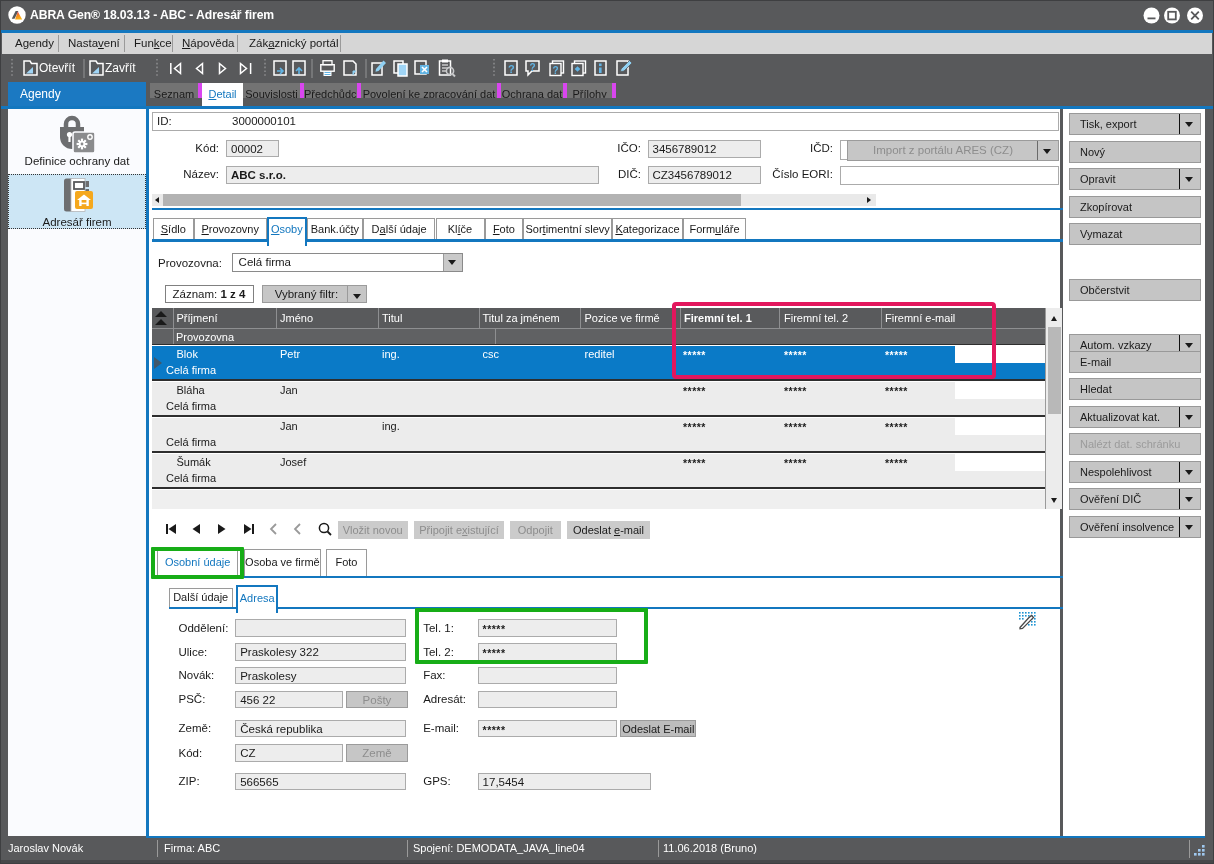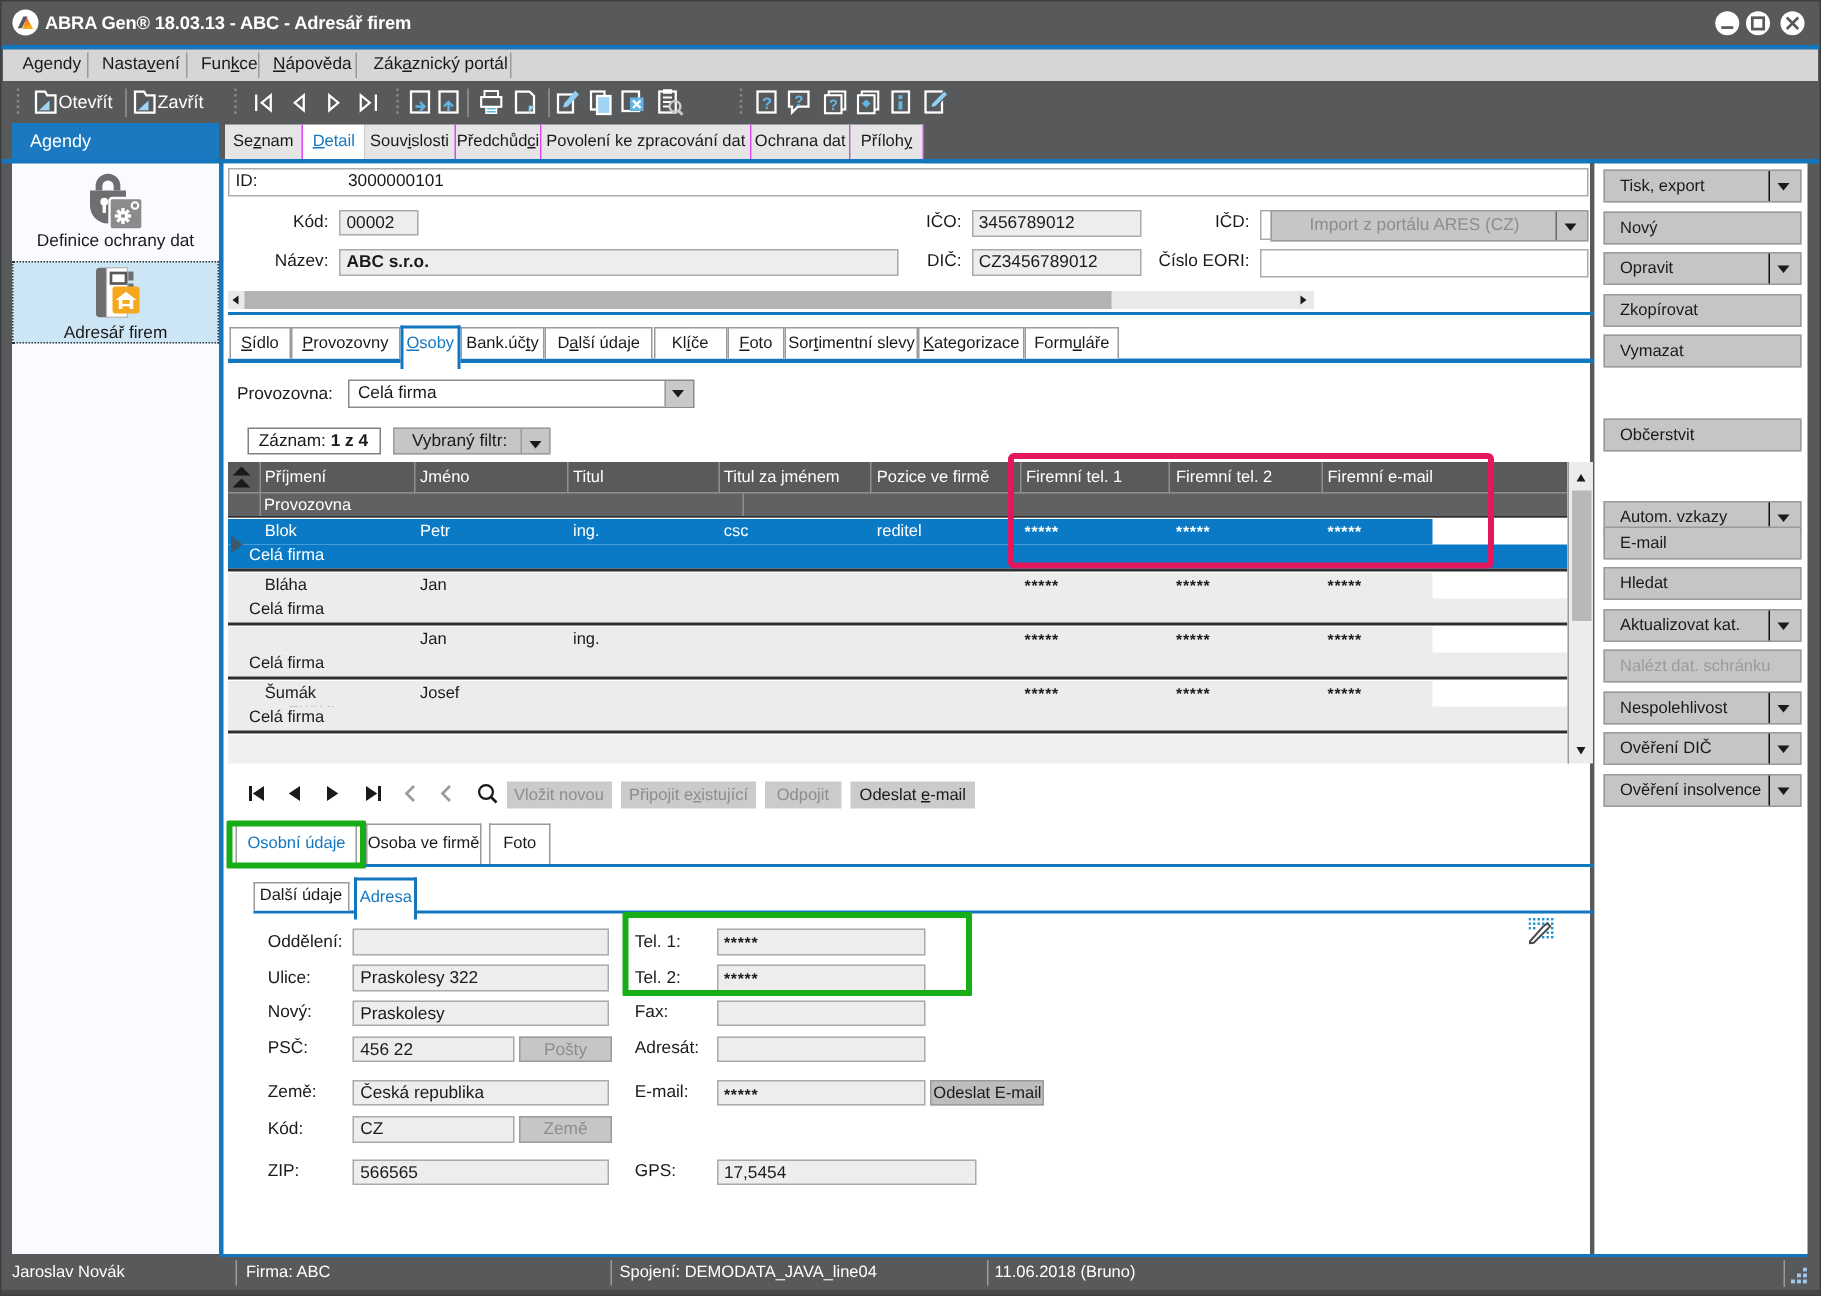--- a/index.html
+++ b/index.html
@@ -10,21 +10,21 @@
   .field{position:absolute;background:#ededed;border:1px solid #ababab;box-sizing:border-box;font-size:11.5px;line-height:15px;padding:1px 0 0 4px;white-space:nowrap;overflow:hidden;}
   .wfield{position:absolute;background:#fff;border:1px solid #ababab;box-sizing:border-box;}
   .lbl{position:absolute;font-size:11.5px;white-space:nowrap;}
   .rlbl{position:absolute;font-size:11.5px;white-space:nowrap;text-align:right;}
   .gbtn{position:absolute;background:#c6c6c6;border:1px solid #9b9b9b;box-sizing:border-box;text-align:center;font-size:11.5px;color:#8d8d8d;}
   .tab{position:absolute;background:#fff;border:1px solid #9a9a9a;border-bottom:none;box-sizing:border-box;text-align:center;font-size:11px;padding-top:4.5px;white-space:nowrap;overflow:hidden;}
   .tabsel{position:absolute;background:#fff;border:2px solid #1377bf;border-bottom:none;box-sizing:border-box;text-align:center;font-size:11px;color:#1377bf;padding-top:3.5px;}
   .rbtn{position:absolute;left:1069px;width:132px;height:22px;background:#c5c5c5;border:1px solid #999;box-sizing:border-box;font-size:11px;line-height:20px;padding-left:10px;white-space:nowrap;}
   .drop{position:absolute;right:0;top:0;bottom:0;width:20px;border-left:1px solid #111;}
   .drop:after{content:"";position:absolute;left:5px;top:8px;border:4px solid transparent;border-top:5px solid #1a1a1a;}
-  .mtab{position:absolute;top:83px;height:26px;background:#e5e5e5;box-sizing:border-box;text-align:center;font-size:11.5px;padding-top:4px;border-right:1px solid #d946ef;white-space:nowrap;overflow:hidden;font-size:11px;padding-top:5px;}
+  .mtab{position:absolute;top:83px;height:15px;background:#737373;box-sizing:border-box;text-align:center;font-size:11.5px;padding-top:4px;border-right:4px solid #d946ef;white-space:nowrap;overflow:hidden;font-size:11px;padding-top:5px;}
   u{text-decoration:underline;}
   .hdrtxt{color:#fff;font-size:11px;white-space:nowrap;}
   .hsep{position:absolute;top:0;width:1px;height:19.5px;background:#8e8f91;}
   .navbtn{position:absolute;top:521px;height:18.3px;background:#cbcbcb;box-sizing:border-box;text-align:center;font-size:11px;color:#8d8d8d;padding-top:3px;white-space:nowrap;}
   .grect{position:absolute;border:4px solid #17ad17;border-radius:1px;box-sizing:border-box;}
   .row1{position:absolute;left:0;width:803px;height:17.8px;background:#ececec;}
   .row2{position:absolute;left:0;width:893px;height:16px;background:#ececec;}
   .rsep{position:absolute;left:0;width:893px;height:2.2px;background:#2e2e2e;}
   .ct{position:absolute;top:2.5px;font-size:11px;white-space:nowrap;}
   .stars{font-weight:bold;letter-spacing:0.5px;font-size:10.5px;top:3.5px;}
@@ -294,21 +294,21 @@
 
     <div class="a" style="left:0;top:0;width:893px;height:19.5px;background:#595a5c;"></div>
     <svg class="a" style="left:2px;top:2px;" width="14" height="16" viewBox="0 0 14 16">
       <path d="M1 7 L7 1 L13 7 Z M1 15 L7 9 L13 15 Z" fill="#1a1a1a"></path>
     </svg>
     <div class="a hdrtxt" style="left:24.5px;top:4px;">Příjmení</div>
     <div class="a hdrtxt" style="left:128px;top:4px;">Jméno</div>
     <div class="a hdrtxt" style="left:230px;top:4px;">Titul</div>
     <div class="a hdrtxt" style="left:330.5px;top:4px;">Titul za jménem</div>
     <div class="a hdrtxt" style="left:432.5px;top:4px;">Pozice ve firmě</div>
-    <div class="a hdrtxt" style="left:532px;top:4px;">Firemní tel. 1</div>
+    <div class="a hdrtxt" style="left:532px;top:4px;font-weight:bold;">Firemní tel. 1</div>
     <div class="a hdrtxt" style="left:632px;top:4px;">Firemní tel. 2</div>
     <div class="a hdrtxt" style="left:733px;top:4px;">Firemní e-mail</div>
     <div class="hsep" style="left:20.7px;"></div>
       <div class="hsep" style="left:124px;"></div>
     <div class="hsep" style="left:226px;"></div>
       <div class="hsep" style="left:326.5px;"></div>
     <div class="hsep" style="left:428.4px;"></div>
       <div class="hsep" style="left:527.6px;"></div>
     <div class="hsep" style="left:626.8px;"></div>
       <div class="hsep" style="left:728.5px;"></div>
@@ -413,21 +413,21 @@
 
   <div class="a" style="left:168.6px;top:606.5px;width:895.4px;height:2.5px;background:#1377bf;"></div>
   <div class="tab" style="left:168.6px;top:588px;width:64.2px;height:18.5px;padding-top:2px;">Další údaje</div>
   <div class="tabsel" style="left:236px;top:585px;width:42.4px;height:28px;padding-top:5px;z-index:3;">Adresa</div>
 
   <div id="bottomform">
     <div class="lbl" style="left:178.5px;top:621.5px;">Oddělení:</div>
     <div class="field" style="left:235.2px;top:619px;width:171px;height:17.5px;"></div>
     <div class="lbl" style="left:178.5px;top:645.5px;">Ulice:</div>
     <div class="field" style="left:235.2px;top:643.2px;width:171px;height:17.5px;">Praskolesy 322</div>
-    <div class="lbl" style="left:178.5px;top:669px;">Nový:</div>
+    <div class="lbl" style="left:178.5px;top:669px;">Novák:</div>
     <div class="field" style="left:235.2px;top:666.7px;width:171px;height:17.5px;">Praskolesy</div>
     <div class="lbl" style="left:178.5px;top:693px;">PSČ:</div>
     <div class="field" style="left:235.2px;top:690.9px;width:107.4px;height:17.5px;">456 22</div>
     <div class="gbtn" style="left:345.7px;top:690.9px;width:62.6px;height:17.5px;line-height:16px;">Pošty</div>
     <div class="lbl" style="left:178.5px;top:722px;">Země:</div>
     <div class="field" style="left:235.2px;top:719.7px;width:171px;height:17.5px;">Česká republika</div>
     <div class="lbl" style="left:178.5px;top:746.5px;">Kód:</div>
     <div class="field" style="left:235.2px;top:744px;width:107.4px;height:17.5px;">CZ</div>
     <div class="gbtn" style="left:345.7px;top:744px;width:62.6px;height:17.5px;line-height:16px;">Země</div>
     <div class="lbl" style="left:178.5px;top:775px;">ZIP:</div>

